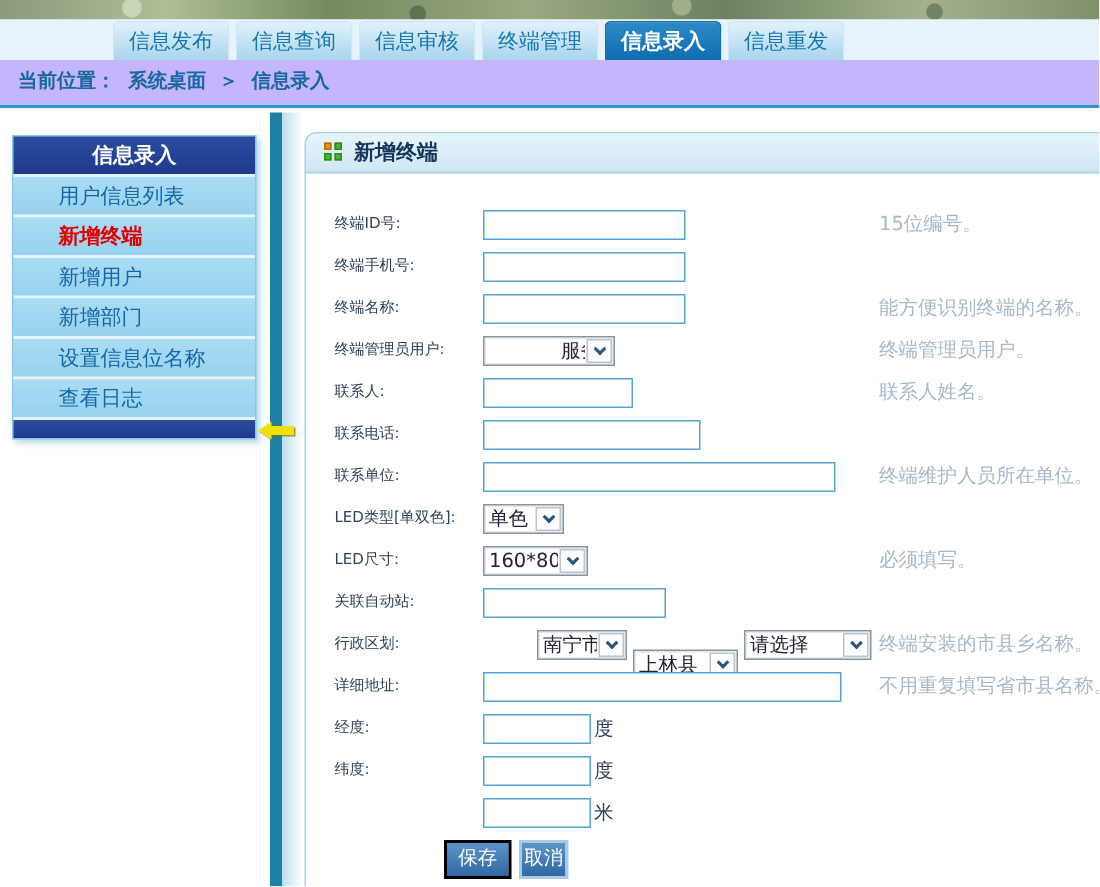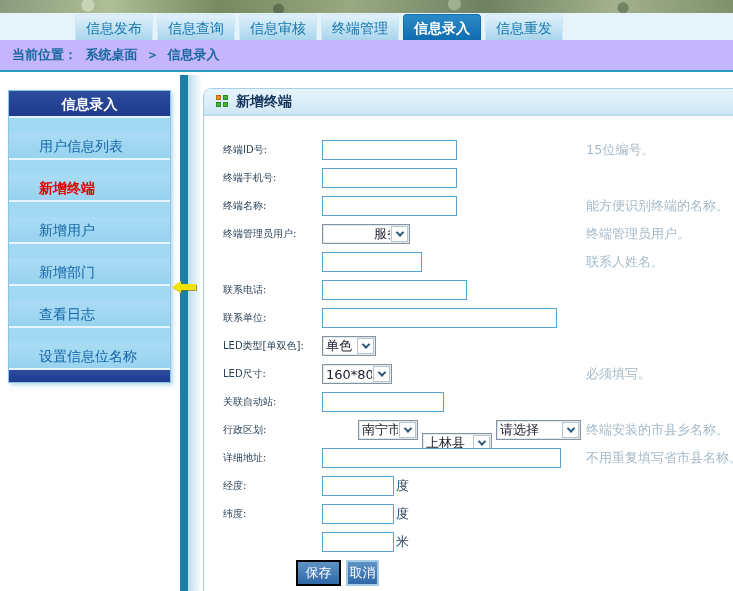--- a/index.html
+++ b/index.html
@@ -39,21 +39,21 @@
   .divider-bar { position:absolute; left:180px; top:75px; width:8px; height:516px; background:#1b7fa6; }
   .divider-shadow { position:absolute; left:188px; top:75px; width:14px; height:516px;
     background:linear-gradient(90deg,#bcdeed,rgba(255,255,255,0)); }
 
   
   .sidebar { position:absolute; left:8px; top:90px; width:163px;
     border:1px solid #8cc6e4; background:#a2d9f2; box-shadow:2px 2px 4px rgba(130,185,215,.55); }
   .sidebar-header { height:27px; line-height:27px; text-align:center; color:#fff; font-size:14px;
     font-weight:bold; background:linear-gradient(#2c4d9f,#1e3a8d); border-bottom:2px solid #dff2fc; }
   .side-item { height:27px; line-height:27px; padding-left:30px; font-size:14px; color:#1466a8;
-    background:linear-gradient(#aadcf4,#97d2ee); border-bottom:2px solid #e6f5fd; cursor:pointer;margin-top:15px; }
+    background:linear-gradient(#aadcf4,#97d2ee); border-bottom:2px solid #e6f5fd; cursor:pointer; }
   .side-item.active { color:#e00000; font-weight:bold; }
   .sidebar-footer { height:12px; background:linear-gradient(#2c4d9f,#1e3a8d); }
 
   
   .cursor-arrow { position:absolute; left:172px; top:281px; width:25px; height:12px;
     filter:drop-shadow(1px 1px 0 rgba(130,115,0,.7)); }
   .cursor-arrow .head { position:absolute; left:0; top:0; width:0; height:0;
     border-top:6px solid transparent; border-bottom:6px solid transparent; border-right:9px solid #f0e206; }
   .cursor-arrow .tail { position:absolute; left:8px; top:3px; width:16px; height:6px; background:#f0e206; }
 
@@ -119,22 +119,22 @@
   <div class="divider-bar"></div>
   <div class="divider-shadow"></div>
 
   <div class="sidebar">
     <div class="sidebar-header">信息录入</div>
     <div id="side-items">
         <div class="side-item">用户信息列表</div>
         <div class="side-item active">新增终端</div>
         <div class="side-item">新增用户</div>
         <div class="side-item">新增部门</div>
+        <div class="side-item">设置信息位名称</div>
         <div class="side-item">查看日志</div>
-        <div class="side-item">设置信息位名称</div>
       </div>
     <div class="sidebar-footer"></div>
   </div>
 
   <div class="cursor-arrow">
     <div class="head"></div>
     <div class="tail"></div>
   </div>
 
   <div class="panel">
@@ -174,36 +174,38 @@
             <span class="sel" style="width: 88px; padding-left: 48px;">
               <span class="sel-txt">服务中心</span>
               <span class="sel-arrow">
                 <span class="chev"></span>
               </span>
             </span>
           </span>
           <span class="fhint">终端管理员用户。</span>
         </div>
         <div class="frow" style="top: 163px;">
+          <span class="flabel">联系人:</span>
           <span class="fctrl">
             <input type="text" class="txt" style="width: 100px;">
           </span>
           <span class="fhint">联系人姓名。</span>
         </div>
         <div class="frow" style="top: 191px;">
           <span class="flabel">联系电话:</span>
           <span class="fctrl">
             <input type="text" class="txt" style="width: 145px;">
           </span>
         </div>
         <div class="frow" style="top: 219px;">
           <span class="flabel">联系单位:</span>
           <span class="fctrl">
             <input type="text" class="txt" style="width: 235px;">
           </span>
+          <span class="fhint">终端维护人员所在单位。</span>
         </div>
         <div class="frow" style="top: 247px;">
           <span class="flabel">LED类型[单双色]:</span>
           <span class="fctrl">
             <span class="sel" style="width: 54px;">
               <span class="sel-txt">单色</span>
               <span class="sel-arrow">
                 <span class="chev"></span>
               </span>
             </span>

